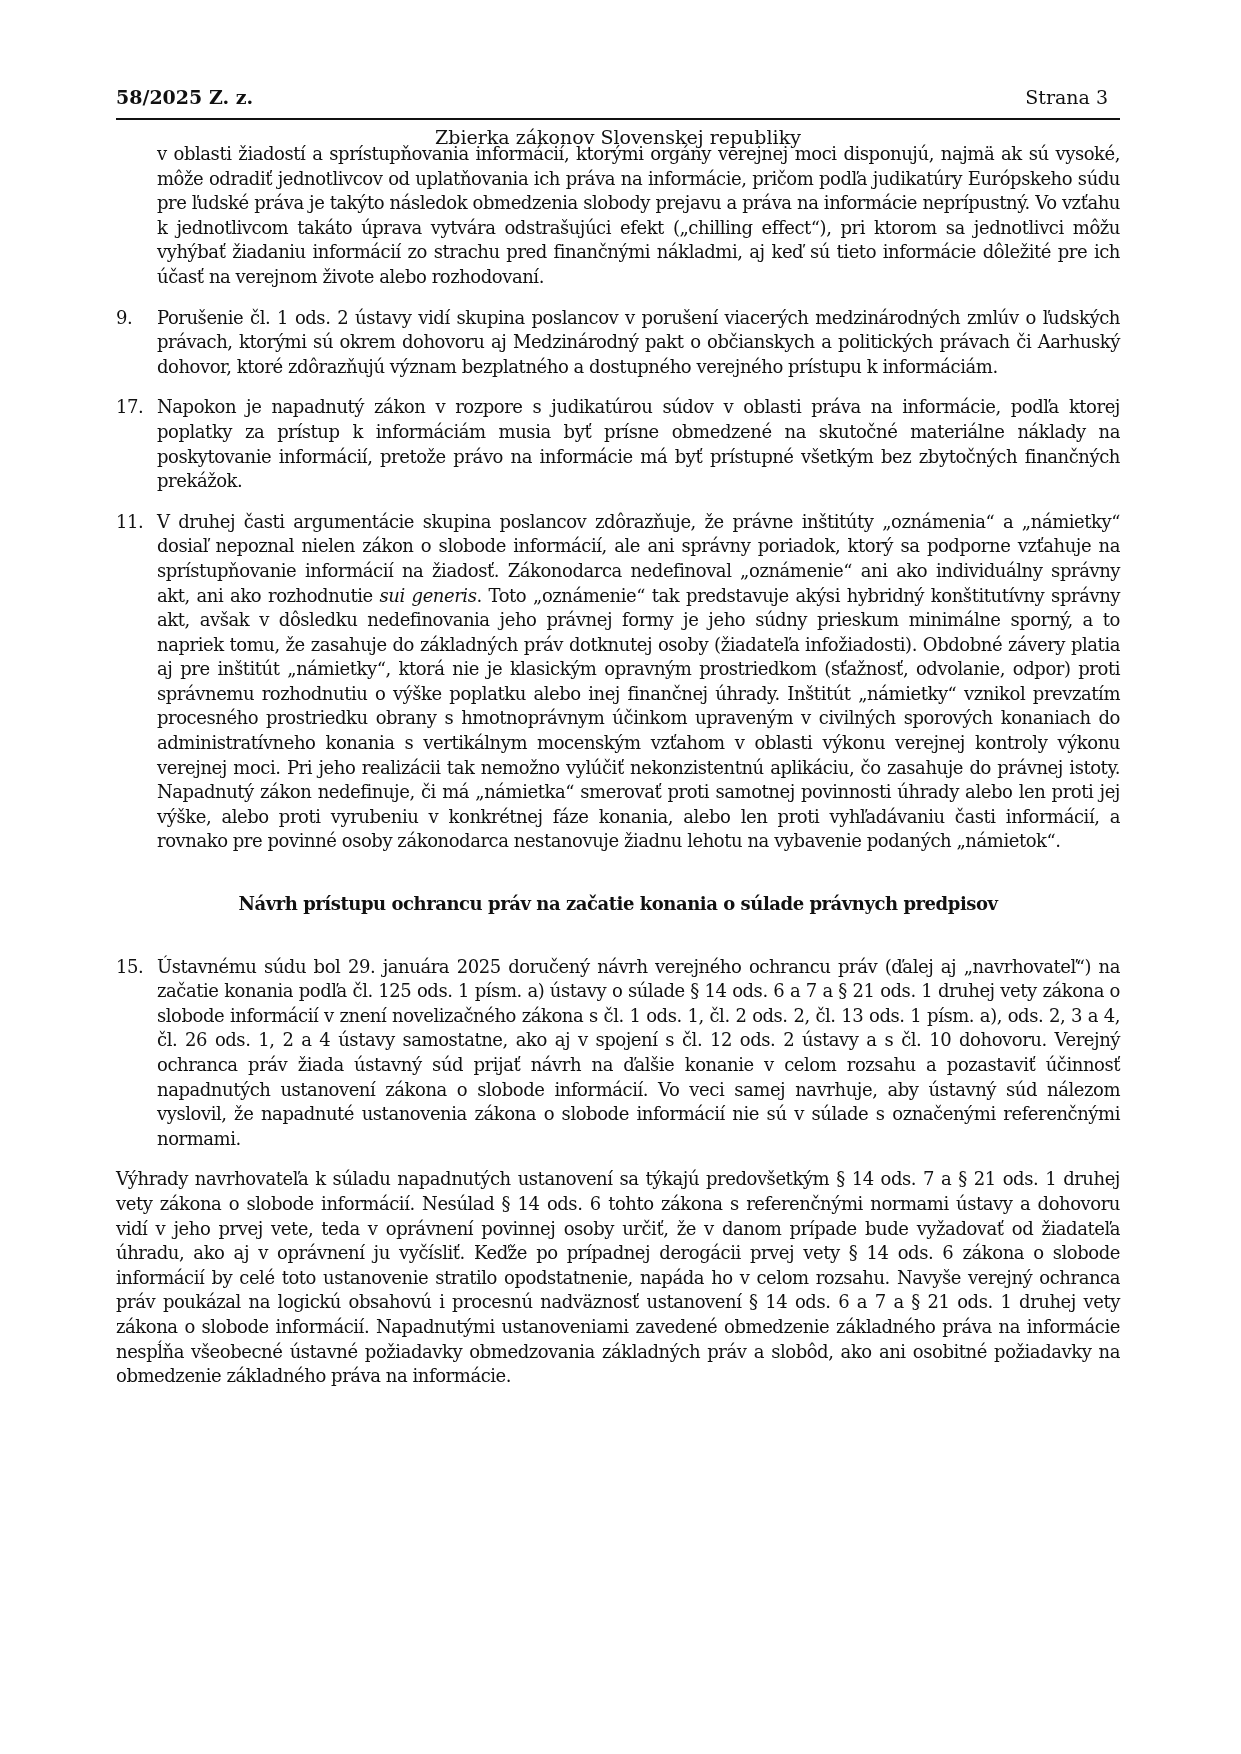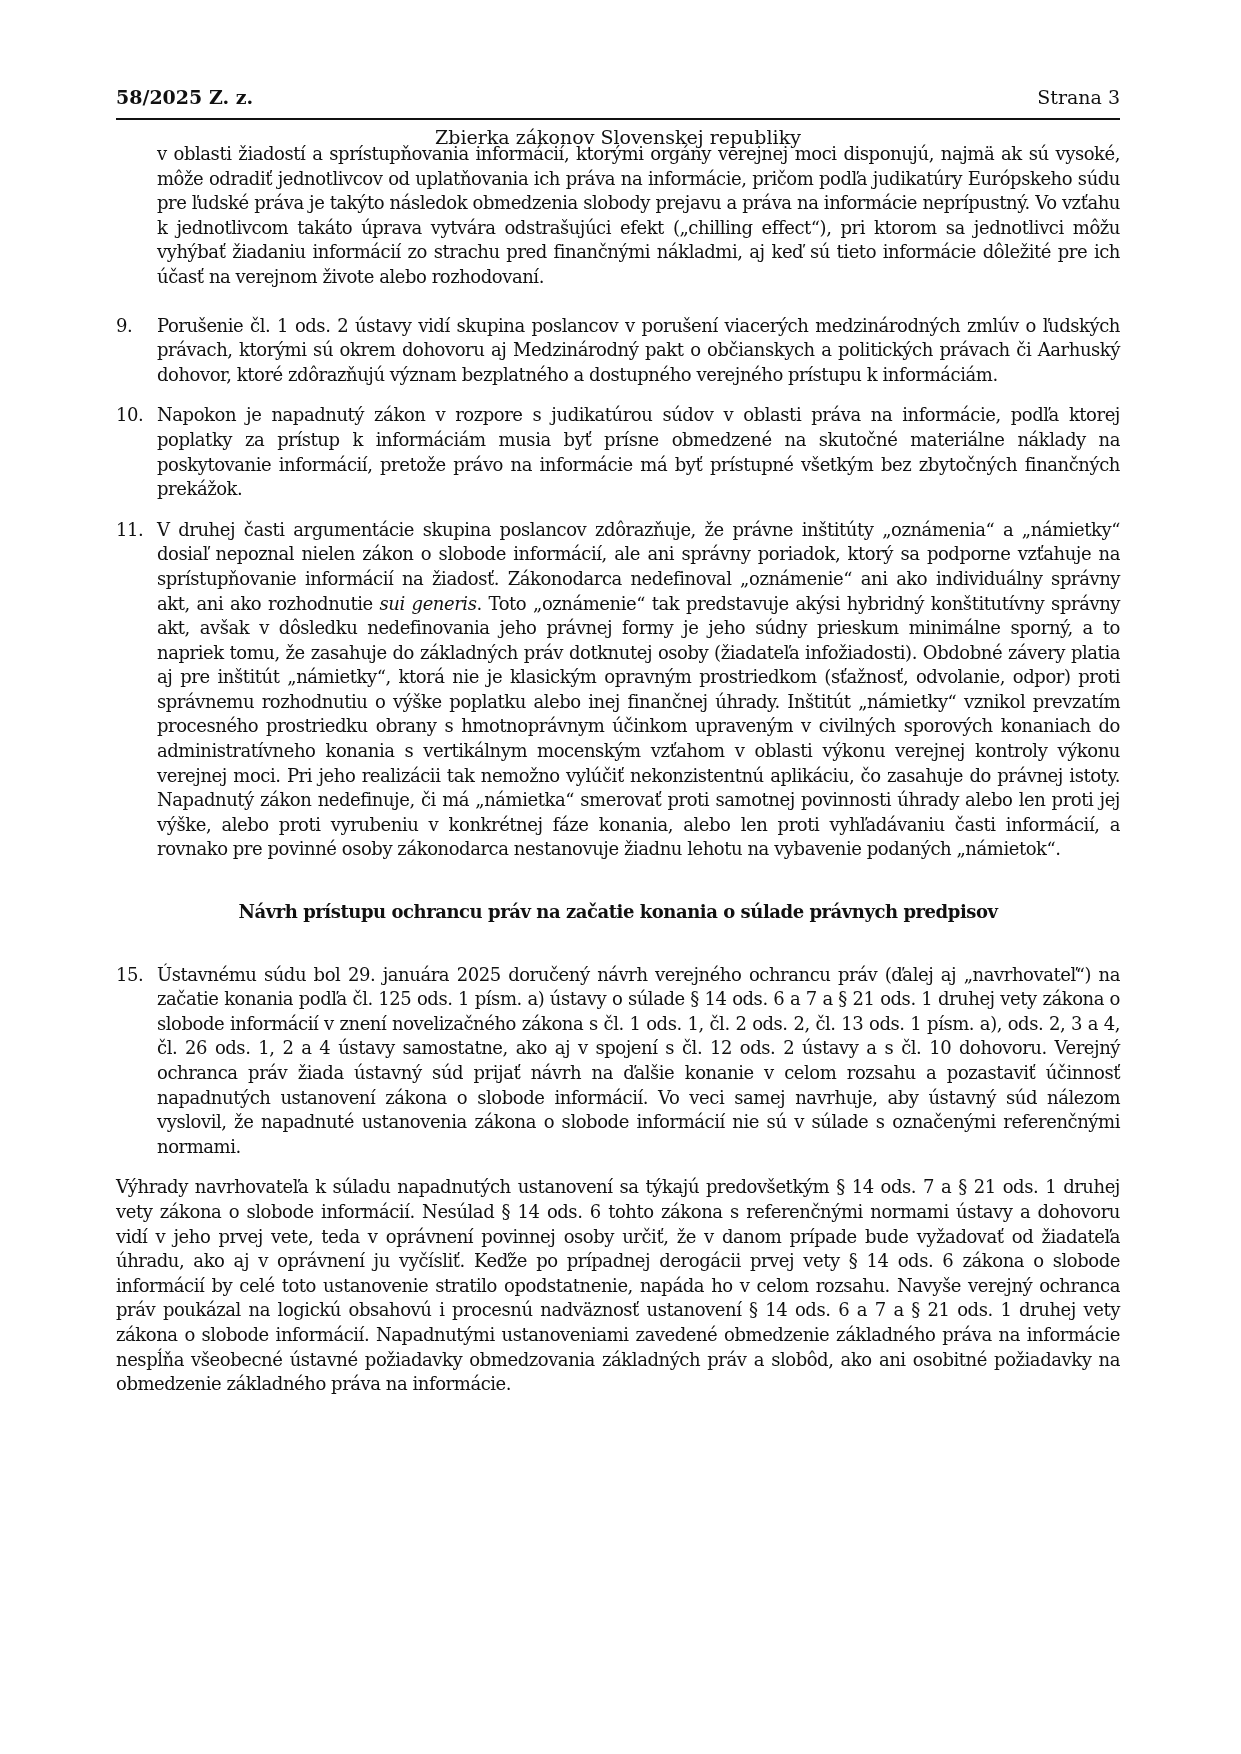--- a/index.html
+++ b/index.html
@@ -6,28 +6,28 @@
     body { width: 1241px; height: 1754px; position: relative; overflow: hidden; color: #111; }
     .page { position: absolute; left: 0; top: 0; width: 1241px; height: 1754px; background: #fff; }
     .header {
       position: absolute; left: 116px; top: 84px; width: 1004px; height: 34px;
       border-bottom: 2.5px solid #111;
       font-family: "DejaVu Serif", "Liberation Serif", serif;
       font-size: 19px;
     }
     .header .left { position: absolute; left: 0; top: 2px; font-weight: bold; }
     .header .center { position: absolute; left: 0; right: 0; top: 2px; text-align: center; margin-top: 40px; }
-    .header .right { position: absolute; right: 0; top: 2px; margin-left: 24px; }
+    .header .right { position: absolute; right: 12px; top: 2px; margin-left: 24px; }
     .body-text {
       position: absolute; left: 116px; top: 142px; width: 1004px;
       font-family: "DejaVu Serif", "Liberation Serif", serif;
       font-size: 18px; line-height: 24.6px; letter-spacing: -0.45px;
     }
     .para { text-align: justify; }
-    .cont { padding-left: 41px; margin-bottom: 24px; }
+    .cont { padding-left: 41px; margin-bottom: 16px; }
     .item { display: flex; margin-bottom: 16px; }
     .item .num { width: 41px; flex: 0 0 41px; }
     .item .txt { flex: 1; text-align: justify; }
     .section-head {
       text-align: center; font-weight: bold;
       margin-top: 38px; margin-bottom: 38px;
     }
     .section-head .roman { margin-bottom: 3px; }
     i { font-style: italic; }
   </style>
@@ -45,21 +45,21 @@
   <div class="body-text">
 
     <div class="para cont">v oblasti žiadostí a sprístupňovania informácií, ktorými orgány verejnej moci disponujú, najmä ak sú vysoké, môže odradiť jednotlivcov od uplatňovania ich práva na informácie, pričom podľa judikatúry Európskeho súdu pre ľudské práva je takýto následok obmedzenia slobody prejavu a práva na informácie neprípustný. Vo vzťahu k jednotlivcom takáto úprava vytvára odstrašujúci efekt („chilling effect“), pri ktorom sa jednotlivci môžu vyhýbať žiadaniu informácií zo strachu pred finančnými nákladmi, aj keď sú tieto informácie dôležité pre ich účasť na verejnom živote alebo rozhodovaní.</div>
 
     <div class="item">
       <span class="num">9.</span>
       <span class="txt">Porušenie čl. 1 ods. 2 ústavy vidí skupina poslancov v porušení viacerých medzinárodných zmlúv o ľudských právach, ktorými sú okrem dohovoru aj Medzinárodný pakt o občianskych a politických právach či Aarhuský dohovor, ktoré zdôrazňujú význam bezplatného a dostupného verejného prístupu k informáciám.</span>
     </div>
 
     <div class="item">
-      <span class="num">10.</span>
+      <span class="num">17.</span>
       <span class="txt">Napokon je napadnutý zákon v rozpore s judikatúrou súdov v oblasti práva na informácie, podľa ktorej poplatky za prístup k informáciám musia byť prísne obmedzené na skutočné materiálne náklady na poskytovanie informácií, pretože právo na informácie má byť prístupné všetkým bez zbytočných finančných prekážok.</span>
     </div>
 
     <div class="item">
       <span class="num">11.</span>
       <span class="txt"><span>V druhej časti argumentácie skupina poslancov zdôrazňuje, že právne inštitúty „oznámenia“ a „námietky“ dosiaľ nepoznal nielen zákon o slobode informácií, ale ani správny poriadok, ktorý sa podporne vzťahuje na sprístupňovanie informácií na žiadosť. Zákonodarca nedefinoval „oznámenie“ ani ako individuálny správny akt, ani ako rozhodnutie </span><i>sui generis</i><span>. Toto „oznámenie“ tak predstavuje akýsi hybridný konštitutívny správny akt, avšak v dôsledku nedefinovania jeho právnej formy je jeho súdny prieskum minimálne sporný, a to napriek tomu, že zasahuje do základných práv dotknutej osoby (žiadateľa infožiadosti). Obdobné závery platia aj pre inštitút „námietky“, ktorá nie je klasickým opravným prostriedkom (sťažnosť, odvolanie, odpor) proti správnemu rozhodnutiu o výške poplatku alebo inej finančnej úhrady. Inštitút „námietky“ vznikol prevzatím procesného prostriedku obrany s hmotnoprávnym účinkom upraveným v civilných sporových konaniach do administratívneho konania s vertikálnym mocenským vzťahom v oblasti výkonu verejnej kontroly výkonu verejnej moci. Pri jeho realizácii tak nemožno vylúčiť nekonzistentnú aplikáciu, čo zasahuje do právnej istoty. Napadnutý zákon nedefinuje, či má „námietka“ smerovať proti samotnej povinnosti úhrady alebo len proti jej výške, alebo proti vyrubeniu v konkrétnej fáze konania, alebo len proti vyhľadávaniu časti informácií, a rovnako pre povinné osoby zákonodarca nestanovuje žiadnu lehotu na vybavenie podaných „námietok“.</span></span>
     </div>
 
     <div class="section-head">
       <div>Návrh prístupu ochrancu práv na začatie konania o súlade právnych predpisov</div>

